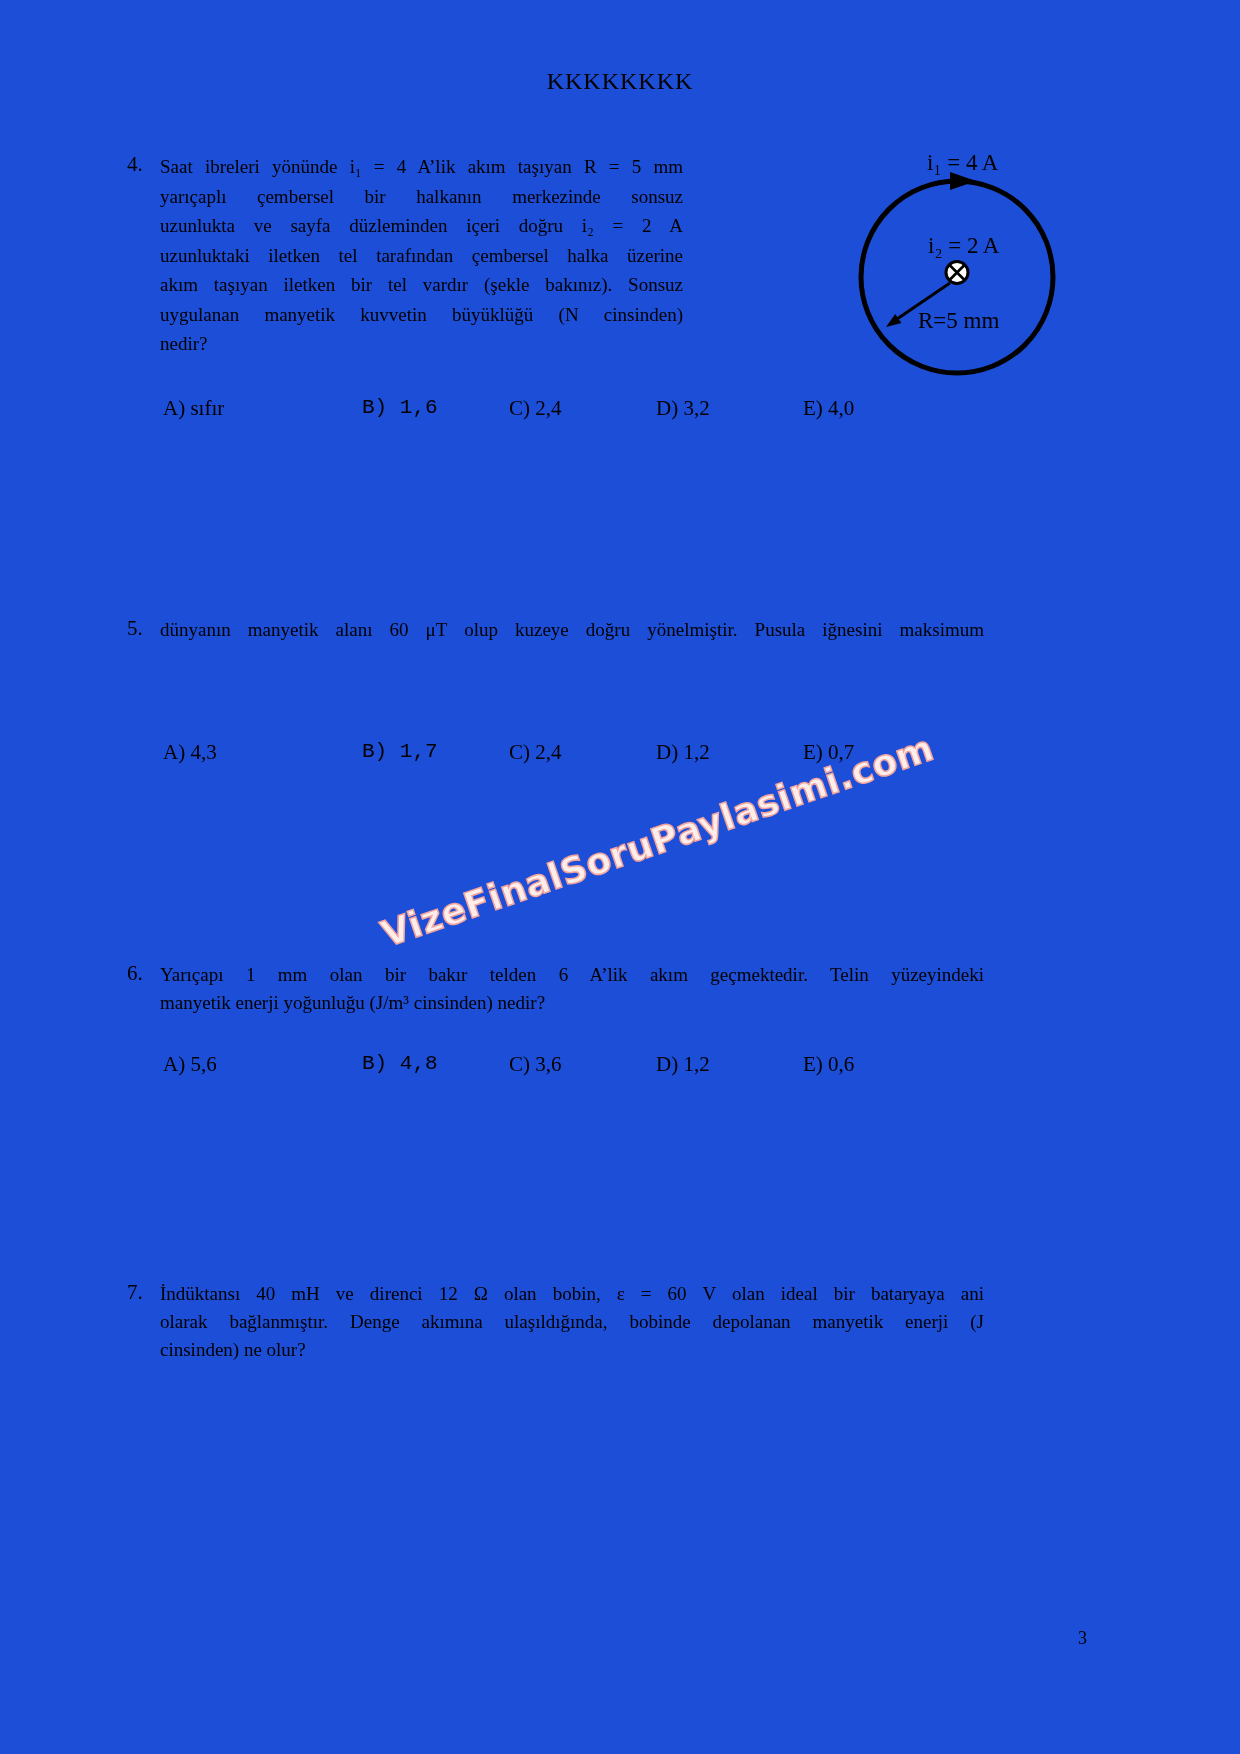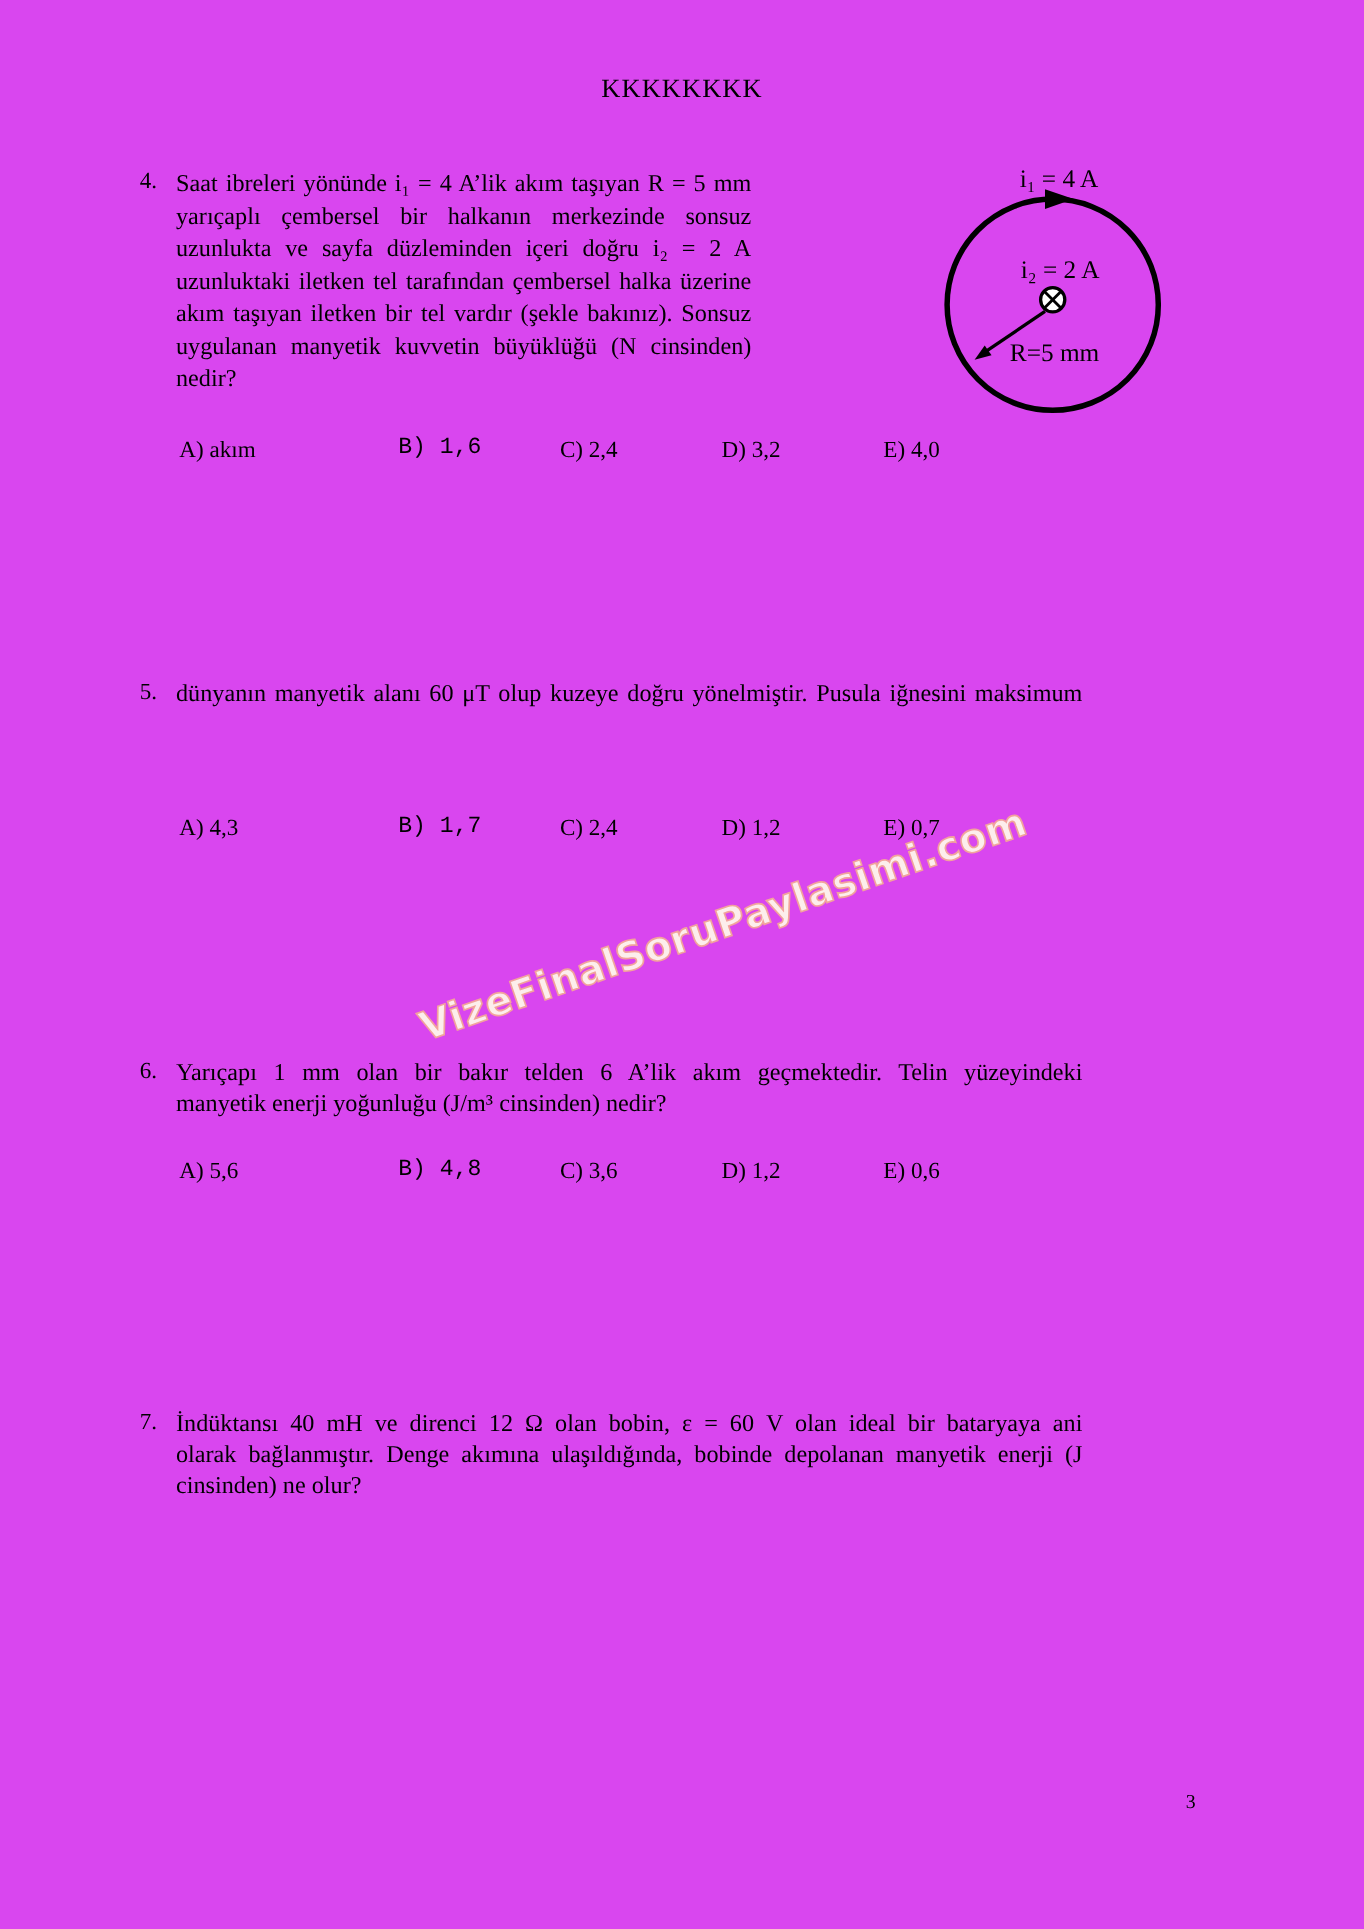--- a/index.html
+++ b/index.html
@@ -1,32 +1,32 @@
 <!DOCTYPE html>
 <html><head>
 <meta charset="utf-8">
 <style>
   html,body { margin:0; padding:0; background:#e8e8e8; }
   .page {
     position:relative;
     width:1240px; height:1754px;
     margin:0 auto;
-    background:#d946ef;
+    background:#1d4ed8;
     font-family:"Liberation Serif","DejaVu Serif",serif;
     color:#000;
     overflow:hidden;
   }
   .header {
     position:absolute; top:68px; left:0; width:100%;
     text-align:center; font-size:24px; letter-spacing:1px;
   }
   .q { position:absolute; }
   .qnum { position:absolute; left:127px; font-size:21px; }
   .qtext { position:absolute; left:160px; }
-  .qtext div { font-size:22px; }
+  .qtext div { font-size:19px; }
   .q4 .qtext { width:523px; }
   .q4 .qtext div { line-height:29.5px; }
   .qwide .qtext { width:824px; }
   .qwide .qtext div { line-height:28px; }
   .jline { text-align:justify; text-align-last:justify; }
   .lline { text-align:left; }
   .opts { position:absolute; left:0; width:100%; height:28px; font-size:21px; }
   .opt { position:absolute; white-space:nowrap; top:0; }
   .opt.a { left:163px; } .opt.b { left:362px;font-family:Liberation Mono, monospace; } .opt.c { left:509px; }
   .opt.d { left:656px; } .opt.e { left:803px; }
@@ -54,21 +54,21 @@
       <div class="jline">Saat ibreleri yönünde i₁ = 4 A’lik akım taşıyan R = 5 mm</div>
       <div class="jline">yarıçaplı çembersel bir halkanın merkezinde sonsuz</div>
       <div class="jline">uzunlukta ve sayfa düzleminden içeri doğru i₂ = 2 A</div>
       <div class="jline">uzunluktaki iletken tel tarafından çembersel halka üzerine</div>
       <div class="jline">akım taşıyan iletken bir tel vardır (şekle bakınız). Sonsuz</div>
       <div class="jline">uygulanan manyetik kuvvetin büyüklüğü (N cinsinden)</div>
       <div class="lline">nedir?</div>
     </div>
   </div>
   <div class="opts" style="top:396px;">
-    <span class="opt a">A) akım</span>
+    <span class="opt a">A) sıfır</span>
     <span class="opt b">B) 1,6</span>
     <span class="opt c">C) 2,4</span>
     <span class="opt d">D) 3,2</span>
     <span class="opt e">E) 4,0</span>
   </div>
 
   <svg class="diagram" width="300" height="300" viewBox="0 0 300 300">
     <circle cx="147" cy="157" r="96" fill="none" stroke="#000" stroke-width="5"></circle>
     <polygon points="166,61 140,52 140,70" fill="#000"></polygon>
     <circle cx="147" cy="152.5" r="11" fill="#fff" stroke="#000" stroke-width="3"></circle>

